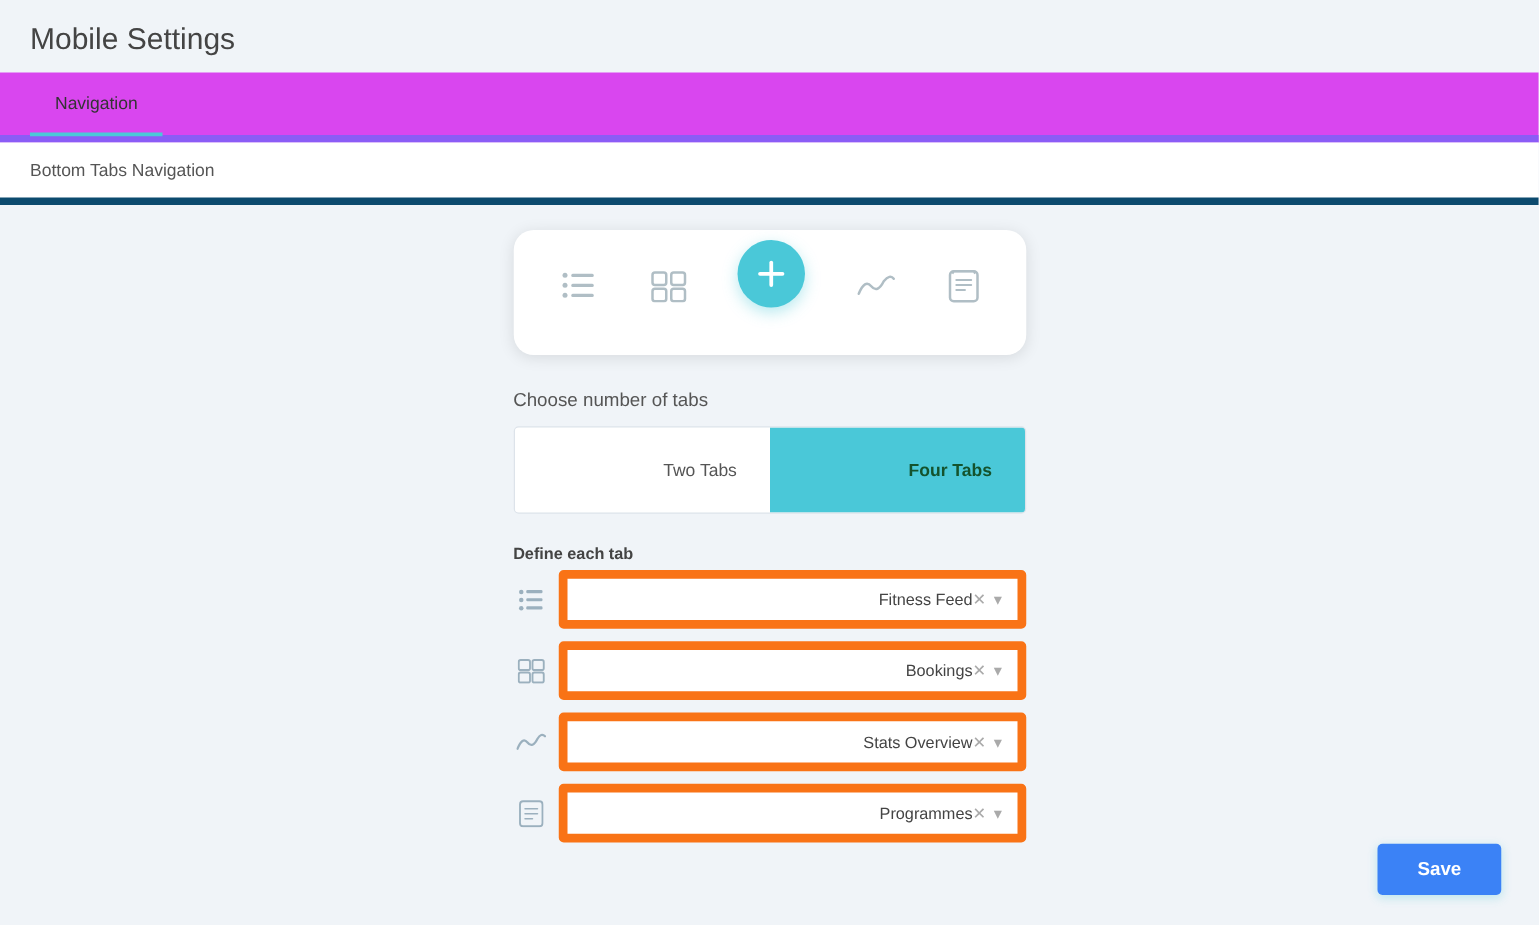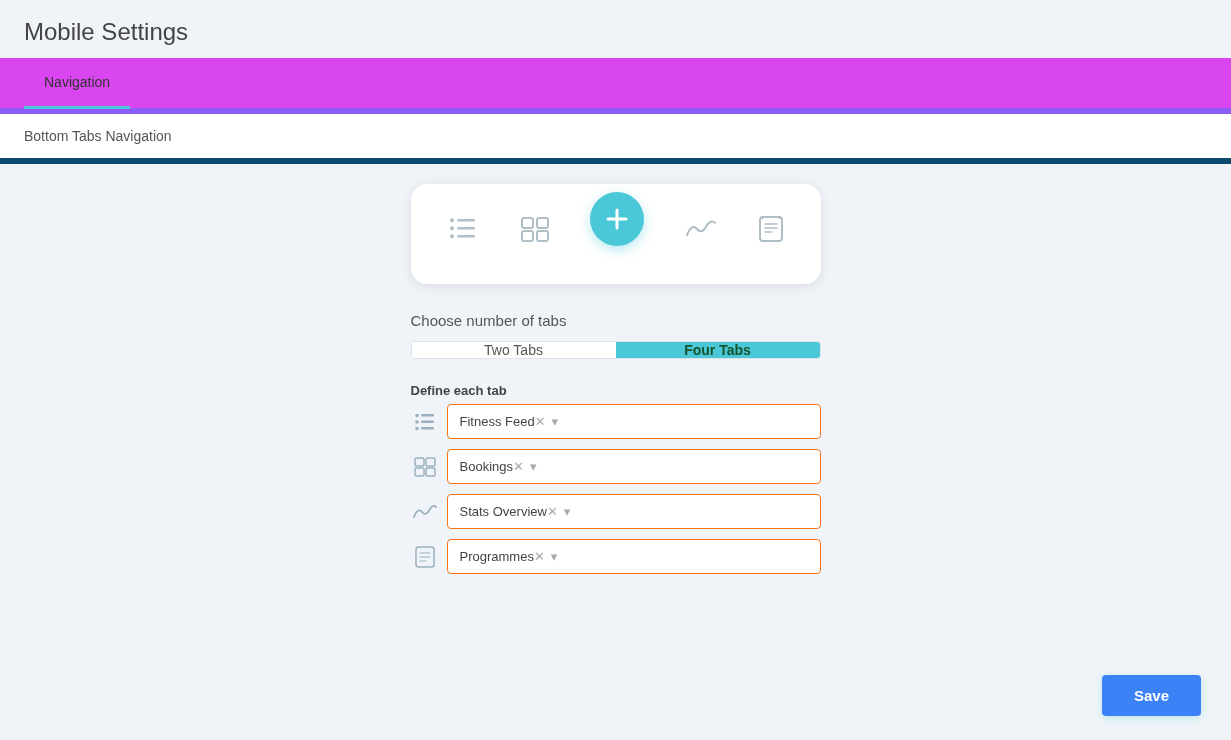--- a/index.html
+++ b/index.html
@@ -110,22 +110,22 @@
     .tab-count-toggle {
       display: flex;
       border: 1px solid #dde3ea;
       border-radius: 4px;
       overflow: hidden;
       margin-bottom: 24px;
     }
 
     .toggle-btn {
       flex: 1;
-      padding: 0;
-      text-align: center;
+      padding: 26px;
+      text-align: right;
       font-size: 14px;
       cursor: pointer;
       background: #fff;
       color: #555;
       border: none;
       outline: none;
     }
 
     .toggle-btn.active {
       background: #4ac8d8;
@@ -157,29 +157,29 @@
       color: #9bb0be;
       font-size: 18px;
       width: 28px;
       display: flex;
       align-items: center;
       justify-content: center;
     }
 
     .tab-row-input {
       flex: 1;
-      border: 1px solid #f97316;
+      border: 7px solid #f97316;
       border-radius: 4px;
       padding: 9px 12px;
       font-size: 13px;
       color: #444;
       background: #fff;
       display: flex;
       align-items: center;
-      justify-content: flex-start;
+      justify-content: flex-end;
       cursor: pointer;
     }
 
     .tab-row-input-text {
       color: #444;
       font-size: 13px;
     }
 
     .tab-row-input-controls {
       display: flex;

